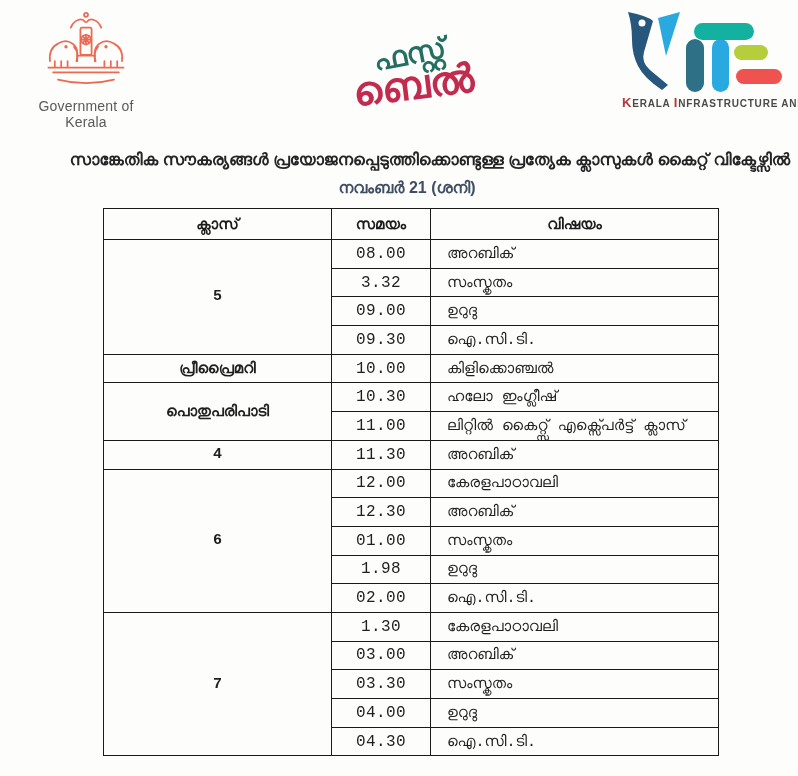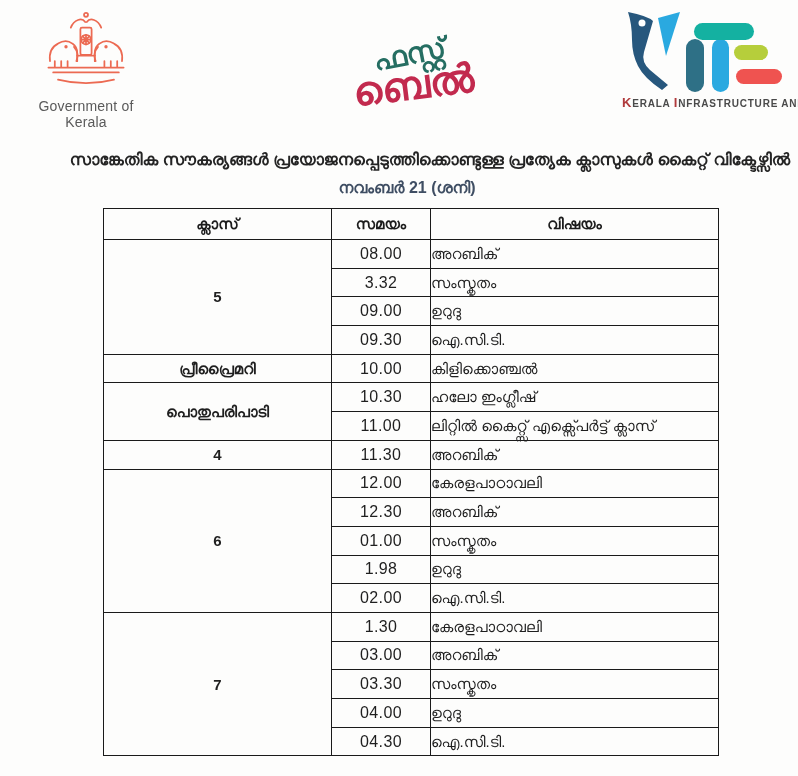--- a/index.html
+++ b/index.html
@@ -30,24 +30,24 @@
   .title { position:absolute; top:150px; left:0; width:100%; text-align:center;
            font-size:16.5px; font-weight:bold; color:#242424;margin-left:31px; }
   .date-line { position:absolute; top:179px; left:8px; width:100%; text-align:center;
            font-size:16px; font-weight:bold; color:#3f4e63; }
 
   
   table.schedule { position:absolute; left:103px; top:208px; width:615px;
            border-collapse:collapse; table-layout:fixed; }
   .schedule th, .schedule td { border:1.8px solid #1a1a1a; padding:0; }
   .schedule th { height:30px; font-size:15px; font-weight:bold; text-align:center; color:#1c1c1c; }
-  .schedule td { height:27.7px; font-size:15px; color:#1f1f1f; }
+  .schedule td { height:27.7px; font-size:15px; color:#1f1f1f;font-family:Liberation Mono, monospace; }
   td.class-cell { text-align:center; font-weight:bold; font-size:15px; }
   td.time-cell  { text-align:center; font-size:16px; letter-spacing:0.4px; }
-  td.subject-cell { text-align:left; }
+  td.subject-cell { text-align:left; padding-left:16px; }
 </style>
 </head>
 <body>
 
 <div class="page">
 
   <div class="gov-block">
     <svg width="88" height="80" viewBox="0 0 110 100">
       <g fill="none" stroke-width="2.2" stroke-linecap="round" stroke-linejoin="round" stroke="#ec6a52">
 

